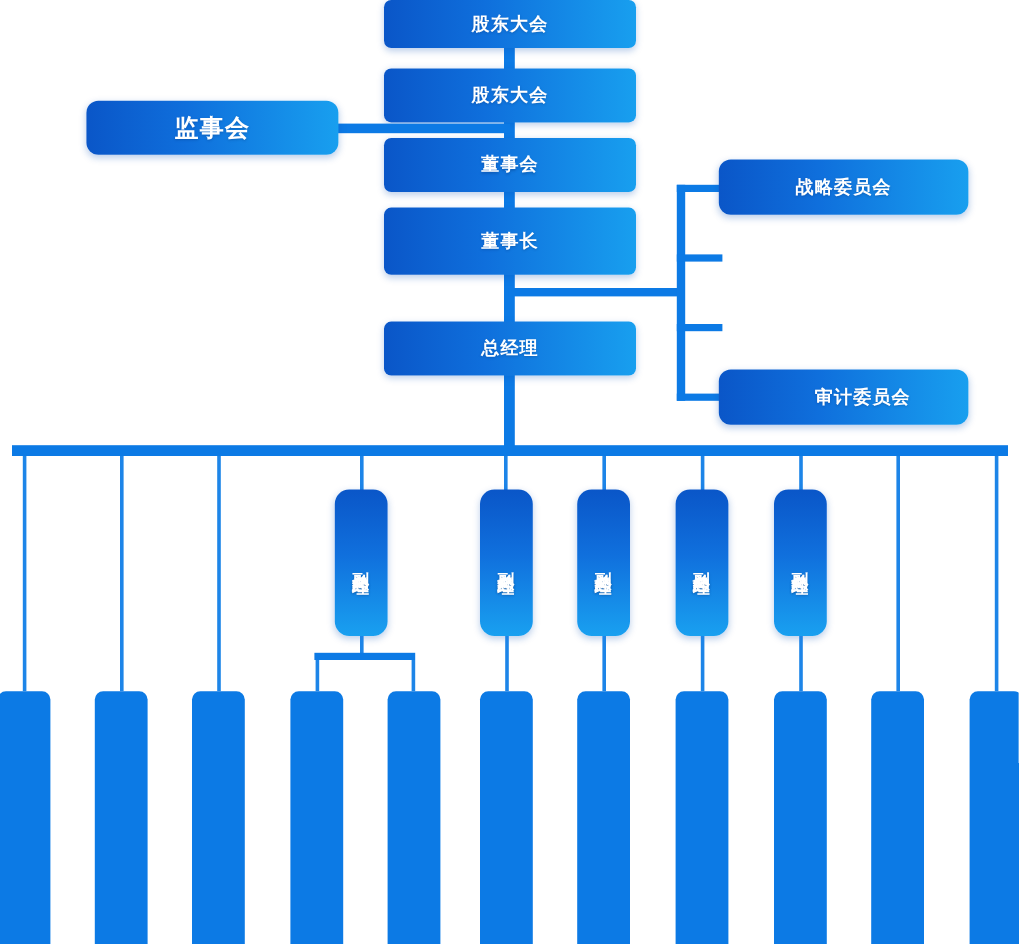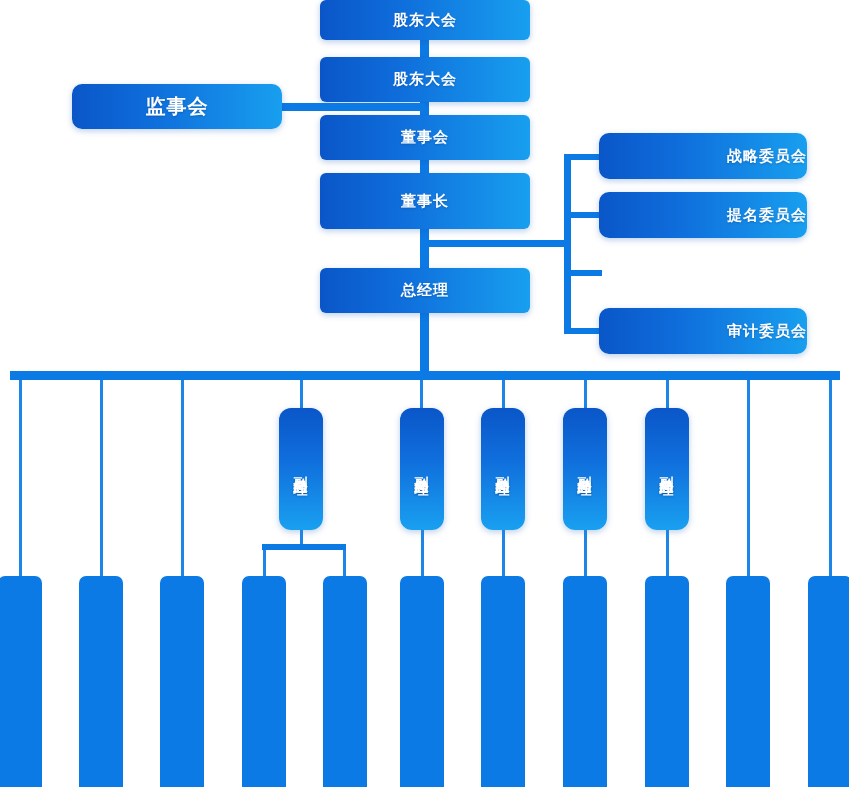--- a/index.html
+++ b/index.html
@@ -47,21 +47,20 @@
   }
 
   .node-top {
     font-size: 15px;
     border-radius: 6px;
   }
 
   .node-committee {
     font-size: 15px;
     border-radius: 10px;
-    justify-content: flex-end;
   }
 
   .node-supervisor {
     font-size: 20px;
     border-radius: 10px;
   }
 
   
   .node-vp {
     border-radius: 12px;
@@ -135,23 +134,20 @@
 
   <div class="line" style="left:564px; top:154px; width:7px; height:180px;"></div>
 
   <div class="line" style="left:564px; top:154px; width:38px; height:6px;"></div>
   <div class="line" style="left:564px; top:212px; width:38px; height:6px;"></div>
   <div class="line" style="left:564px; top:270px; width:38px; height:6px;"></div>
   <div class="line" style="left:564px; top:328px; width:38px; height:6px;"></div>
 
   <div class="node node-committee" style="left:599px; top:133px; width:208px; height:46px;">
     <span>战略委员会</span>
-  </div>
-  <div class="node node-committee" style="left:599px; top:192px; width:208px; height:46px;">
-    <span>提名委员会</span>
   </div>
   <div class="node node-committee" style="left:599px; top:308px; width:208px; height:46px;padding-left:32px;">
     <span>审计委员会</span>
   </div>
 
   <div class="line" style="left:10px; top:371px; width:830px; height:9px;"></div>
 
   <div class="line-thin" style="left:19px; top:380px; width:3px; height:196px;"></div>
   <div class="line-thin" style="left:100px; top:380px; width:3px; height:196px;"></div>
   <div class="line-thin" style="left:181px; top:380px; width:3px; height:196px;"></div>

